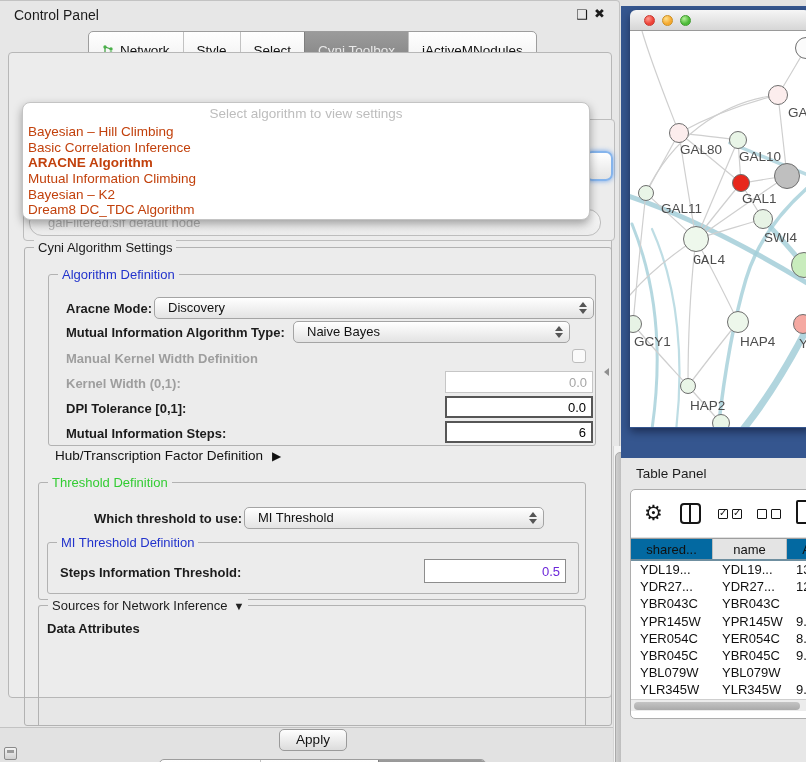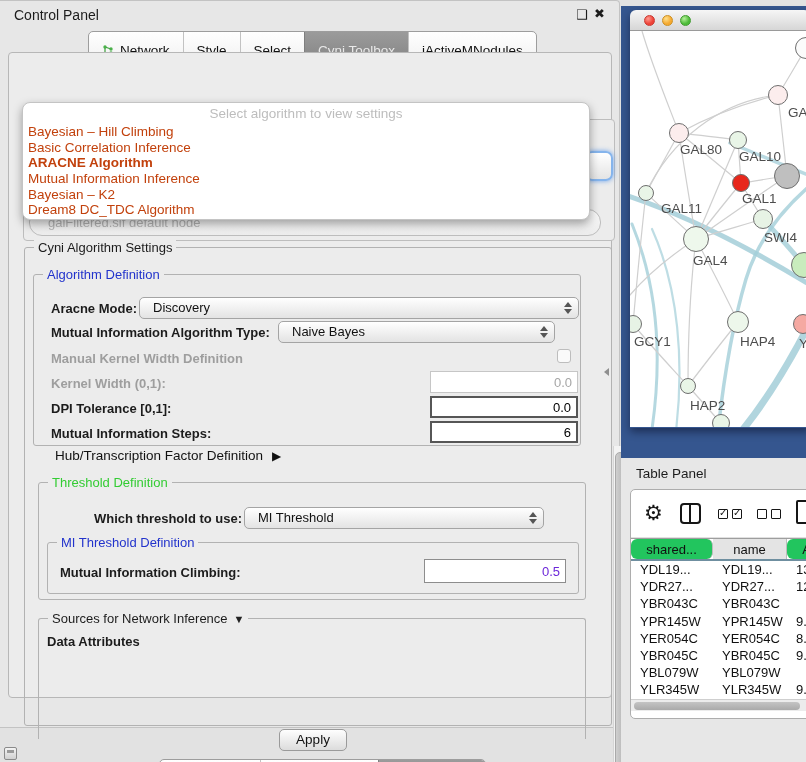--- a/index.html
+++ b/index.html
@@ -129,21 +129,21 @@
   .split-icon::after{ content:""; position:absolute; left:7px; top:0; width:2px; height:17px; background:#161616; }
   .cbpair{ display:flex; gap:4px; top:19px; }
   .cb{ width:10px; height:10px; border:1.5px solid #161616; border-radius:1px; position:relative; }
   .cb.ck::after{ content:"✓"; position:absolute; left:0px; top:-3px; font-size:10px; font-weight:bold; }
   .pair-checked{ left:87px; }
   .pair-unchecked{ left:126px; }
   .file-icon{ left:165px; top:10px; width:17px; height:24px; border:2px solid #161616; border-radius:2px; background:#fff; }
   .tp-headrow{ position:relative; height:23px; border-top:1px solid #9e9e9e; border-bottom:2px solid #6f8fa0; display:flex; }
   .th{ height:100%; line-height:21px; text-align:center; font-size:13px; color:#111;
     border-right:1px solid #bcbcbc; overflow:hidden; white-space:nowrap; flex:none; background:#e4e4e4; }
-  .th.hl{ background:#22c55e;border-radius:6px; }
+  .th.hl{ background:#0369a1; }
   .tp-rows{ position:relative; height:138px; overflow:hidden; }
   .tr{ display:flex; height:17.2px; line-height:17.2px; }
   .td{ flex:none; font-size:13px; color:#111; padding-left:9px; white-space:nowrap; overflow:hidden; }
   .tp-hscroll{ position:relative; height:12px; background:#ececec; border-top:1px solid #cfcfcf; }
   .tp-hscroll .thumb{ position:absolute; left:3px; top:2px; width:166px; height:8px;
     border-radius:4px; background:linear-gradient(#c4c4c4,#aaaaaa); }
 
   .net-tab-icon{ width:13px; height:13px; }
 </style>
 </head>
@@ -184,30 +184,30 @@
     <div class="abs behind-group"></div>
     <div class="abs focus-combo"></div>
     <div class="abs gal-combo">galFiltered.sif default node</div>
 
     <div class="abs algo-popup">
       <div class="algo-prompt">Select algorithm to view settings</div>
       <div>
           <div class="algo-item">Bayesian – Hill Climbing</div>
           <div class="algo-item">Basic Correlation Inference</div>
           <div class="algo-item bold">ARACNE Algorithm</div>
-          <div class="algo-item">Mutual Information Inference</div>
+          <div class="algo-item">Mutual Information Climbing</div>
           <div class="algo-item">Bayesian – K2</div>
           <div class="algo-item">Dream8 DC_TDC Algorithm</div>
         </div>
     </div>
 
     <div class="abs grp settings-grp">
       <span class="grp-title t-black">Cyni Algorithm Settings</span>
 
-      <div class="abs grp" style="left:8px; top:26px; width:548px; height:172px;">
+      <div class="abs grp" style="left:23px; top:26px; width:548px; height:172px;">
         <span class="grp-title t-blue">Algorithm Definition</span>
 
         <span class="lbl" style="left:17px; top:26px;">Aracne Mode:</span>
         <div class="combo" style="left:105px; top:22px; width:440px;">
           <span>Discovery</span>
           <span class="spin"></span>
         </div>
 
         <span class="lbl" style="left:17px; top:50px;">Mutual Information Algorithm Type:</span>
         <div class="combo" style="left:244px; top:46px; width:277px;">
@@ -236,26 +236,26 @@
         <span class="grp-title t-green">Threshold Definition</span>
 
         <span class="lbl" style="left:55px; top:28px;">Which threshold to use:</span>
         <div class="combo" style="left:205px; top:24px; width:300px;">
           <span>MI Threshold</span>
           <span class="spin"></span>
         </div>
 
         <div class="abs grp" style="left:8px; top:59px; width:532px; height:52px;">
           <span class="grp-title t-blue">MI Threshold Definition</span>
-          <span class="lbl" style="left:12px; top:22px;">Mutual Information Climbing:</span>
+          <span class="lbl" style="left:12px; top:22px;">Steps Information Threshold:</span>
           <input class="field mid" style="left: 376px; top: 16px; width: 142px; height: 24px;" value="0.5">
         </div>
       </div>
 
-      <div class="abs grp" style="left:13px; top:357px; width:548px; height:121px; border-bottom:none; border-radius:3px 3px 0 0;margin-top:13px;">
+      <div class="abs grp" style="left:13px; top:357px; width:548px; height:121px; border-bottom:none; border-radius:3px 3px 0 0;">
         <span class="grp-title t-black"><span>Sources for Network Inference</span><span class="tri-down">▼</span></span>
         <span class="lbl" style="left:8px; top:15px;">Data Attributes</span>
       </div>
 
       <div class="abs vscroll">
           <span class="thumb"></span>
         </div>
 
     </div>
 
@@ -332,21 +332,21 @@
         <div class="node" style="left: 99px; top: 100px; width: 18px; height: 18px; background: rgb(233, 245, 231);"></div>
         <span class="node-label" style="left: 109px; top: 118px;">GAL10</span>
         <div class="node" style="left: 102px; top: 143px; width: 18px; height: 18px; background: rgb(232, 39, 27);"></div>
         <span class="node-label" style="left: 112px; top: 160px;">GAL1</span>
         <div class="node" style="left: 144px; top: 132px; width: 26px; height: 26px; background: rgb(191, 191, 191);"></div>
         <div class="node" style="left: 8px; top: 154px; width: 16px; height: 16px; background: rgb(233, 245, 231);"></div>
         <span class="node-label" style="left: 14px; top: 170px; padding-left: 17px;">GAL11</span>
         <div class="node" style="left: 123px; top: 178px; width: 20px; height: 20px; background: rgb(231, 243, 229);"></div>
         <span class="node-label" style="left: 134px; top: 199px;">SWI4</span>
         <div class="node" style="left: 53px; top: 195px; width: 26px; height: 26px; background: rgb(238, 248, 236);"></div>
-        <span class="node-label" style="left: 63px; top: 222px;">GAL4</span>
+        <span class="node-label" style="left: 63px; top: 222px; font-family: Liberation Mono, monospace;">GAL4</span>
         <div class="node" style="left: 161px; top: 221px; width: 26px; height: 26px; background: rgb(201, 236, 189);"></div>
         <div class="node" style="left: -6px; top: 284px; width: 18px; height: 18px; background: rgb(231, 243, 229);"></div>
         <span class="node-label" style="left: 4px; top: 303px;">GCY1</span>
         <div class="node" style="left: 97px; top: 280px; width: 22px; height: 22px; background: rgb(237, 247, 235);"></div>
         <span class="node-label" style="left: 110px; top: 303px;">HAP4</span>
         <div class="node" style="left: 163px; top: 283px; width: 20px; height: 20px; background: rgb(245, 169, 162);"></div>
         <span class="node-label" style="left: 169px; top: 305px;">Y</span>
         <div class="node" style="left: 50px; top: 347px; width: 16px; height: 16px; background: rgb(233, 245, 231);"></div>
         <span class="node-label" style="left: 60px; top: 367px;">HAP2</span>
         <div class="node" style="left: 82px; top: 383px; width: 18px; height: 18px; background: rgb(233, 245, 231);"></div>

